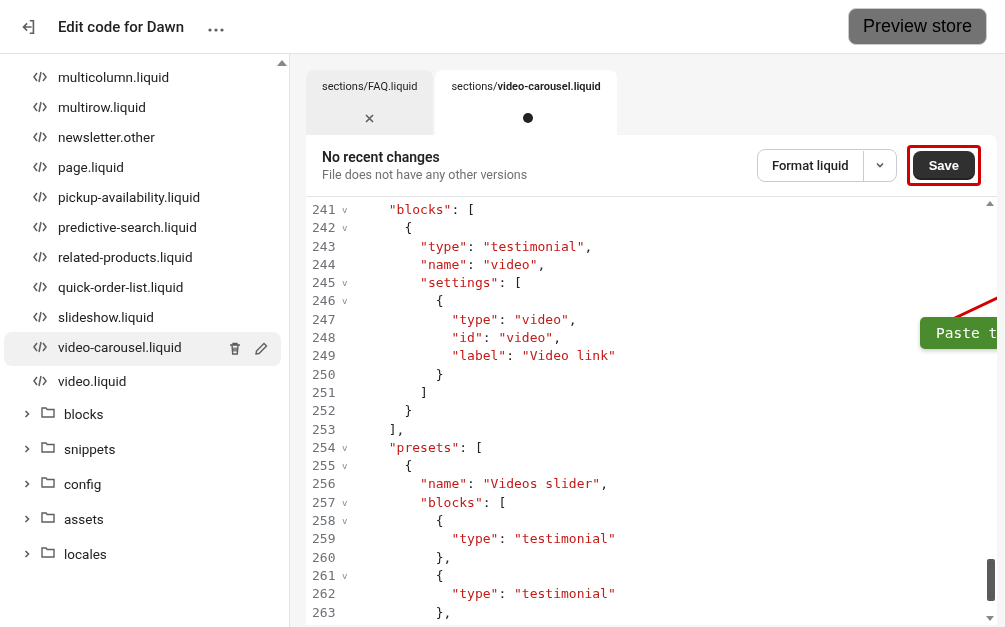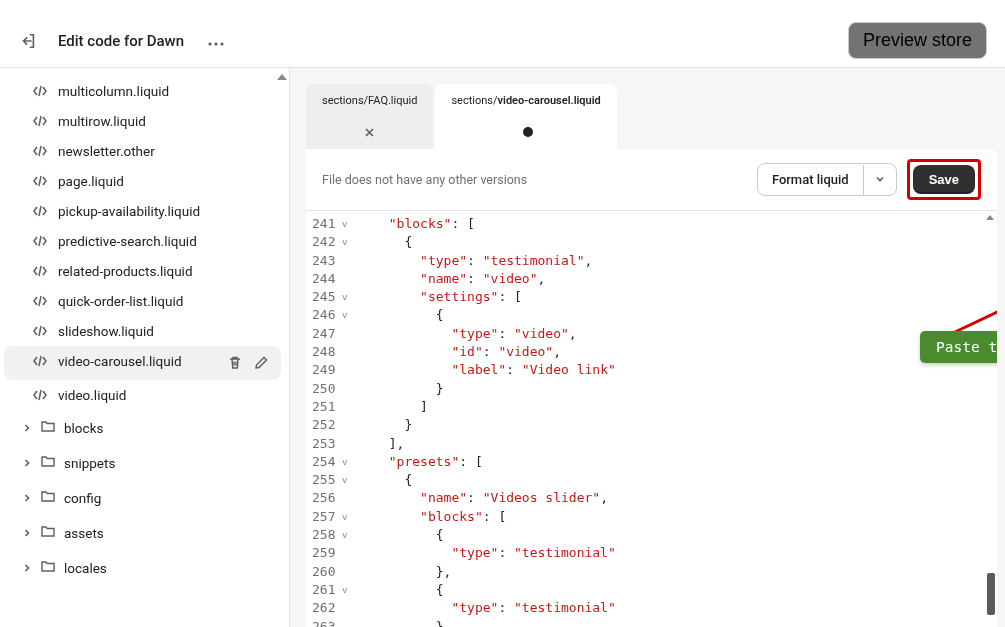--- a/index.html
+++ b/index.html
@@ -1,18 +1,18 @@
 <!DOCTYPE html>
 <html><head>
 <meta charset="utf-8">
 <style>
 * { box-sizing: border-box; margin: 0; padding: 0; }
 body { font-family: -apple-system, BlinkMacSystemFont, 'Segoe UI', Roboto, sans-serif; font-size: 14px; color: #202223; background: #fff; overflow: hidden; }
 
-.top-bar { display: flex; align-items: center; justify-content: space-between; padding: 10px 18px; height: 54px; border-bottom: 1px solid #e1e3e5; margin-top: 14px; }
+.top-bar { display: flex; align-items: center; justify-content: space-between; padding: 10px 18px; height: 54px; border-bottom: 1px solid #e1e3e5; }
 .top-left { display: flex; align-items: center; gap: 20px; }
 .exit-icon { width: 20px; height: 20px; display: flex; align-items: center; justify-content: center; cursor: pointer; }
 .page-title { font-size: 15px; font-weight: 500; }
 .more-icon { cursor: pointer; padding: 4px; }
 .preview-btn { border: 1px solid #c9cccf; background: #737373; padding: 7px 14px; border-radius: 8px; font-size: 18px; font-weight: 500; cursor: pointer; }
 
 .main-area { display: flex; height: calc(100vh - 54px); }
 
 .sidebar { width: 290px; border-right: 1px solid #e1e3e5; overflow-y: auto; padding: 8px 8px 8px 4px; position: relative; }
 .sidebar-scroll-ind { position: absolute; right: 2px; top: 6px; width: 0; height: 0; border-left: 5px solid transparent; border-right: 5px solid transparent; border-bottom: 6px solid #888; }
@@ -246,20 +246,21 @@
             </svg></span>
         </div>
         <div class="tab active">
           <span>sections/<b>video-carousel.liquid</b></span>
           <span class="dot"></span>
         </div>
       </div>
 
     <div class="info-bar">
       <div class="info-text">
+        <h3>No recent changes</h3>
         <p>File does not have any other versions</p>
       </div>
       <div class="info-actions">
         <div class="format-btn">
           <span class="lbl">Format liquid</span>
           <span class="dd">
             <svg width="12" height="12" viewBox="0 0 12 12" fill="none" stroke="#5c5f62" stroke-width="1.6">
                 <path d="M3 4.5l3 3 3-3"></path>
               </svg>
           </span>

